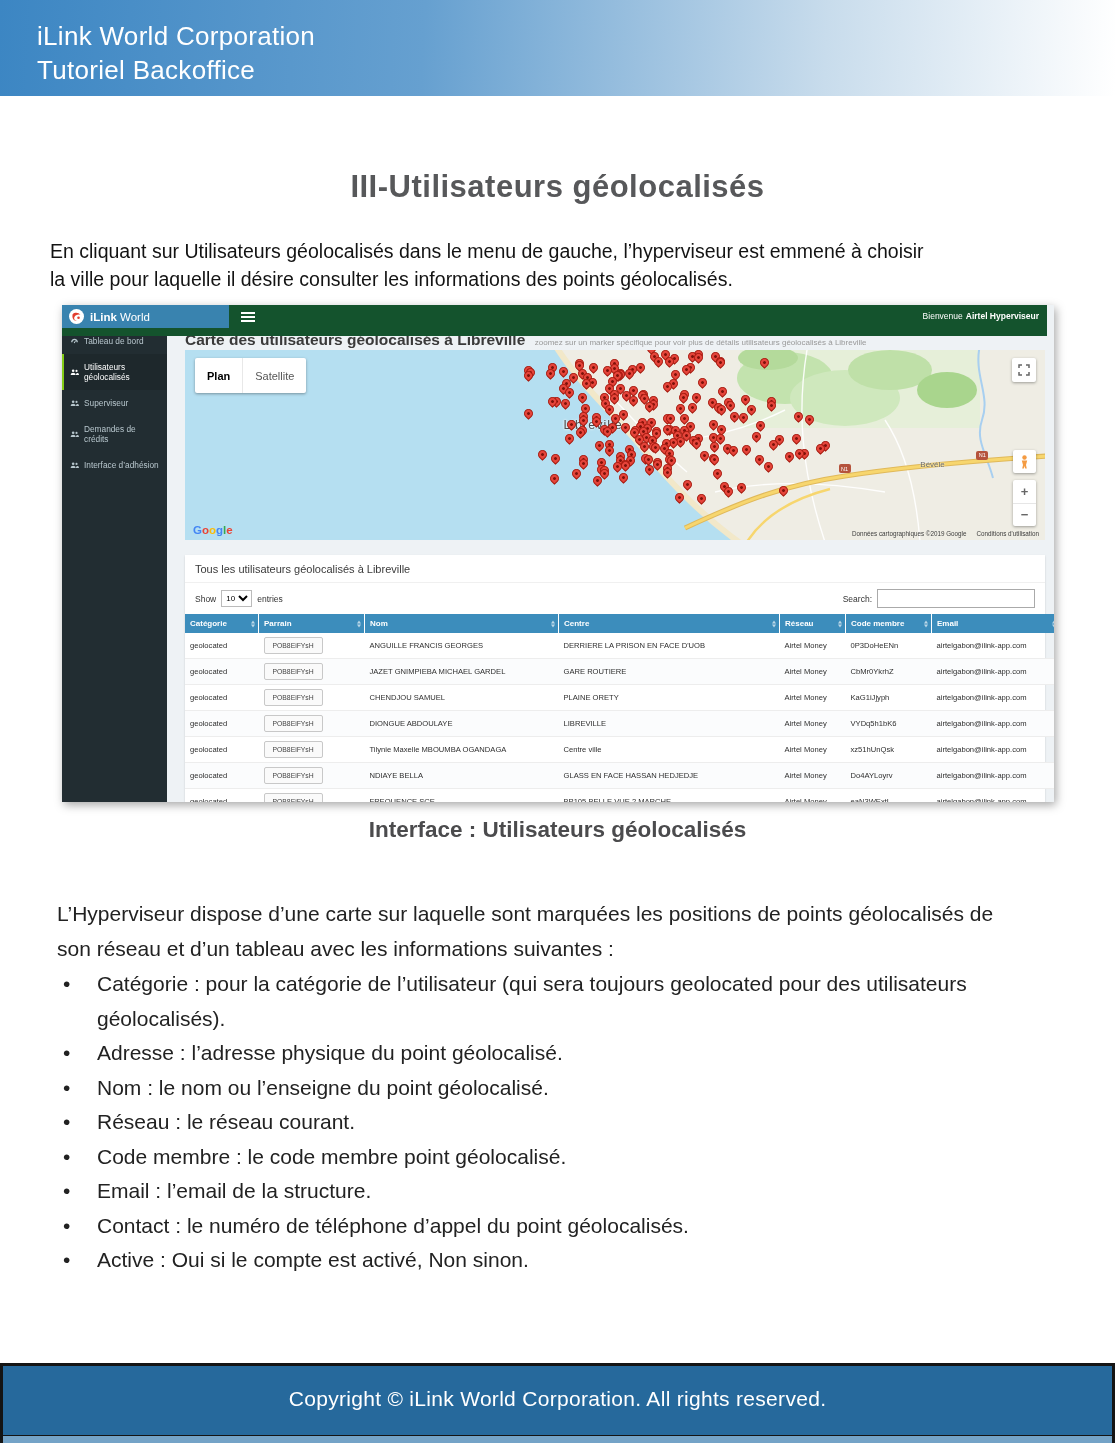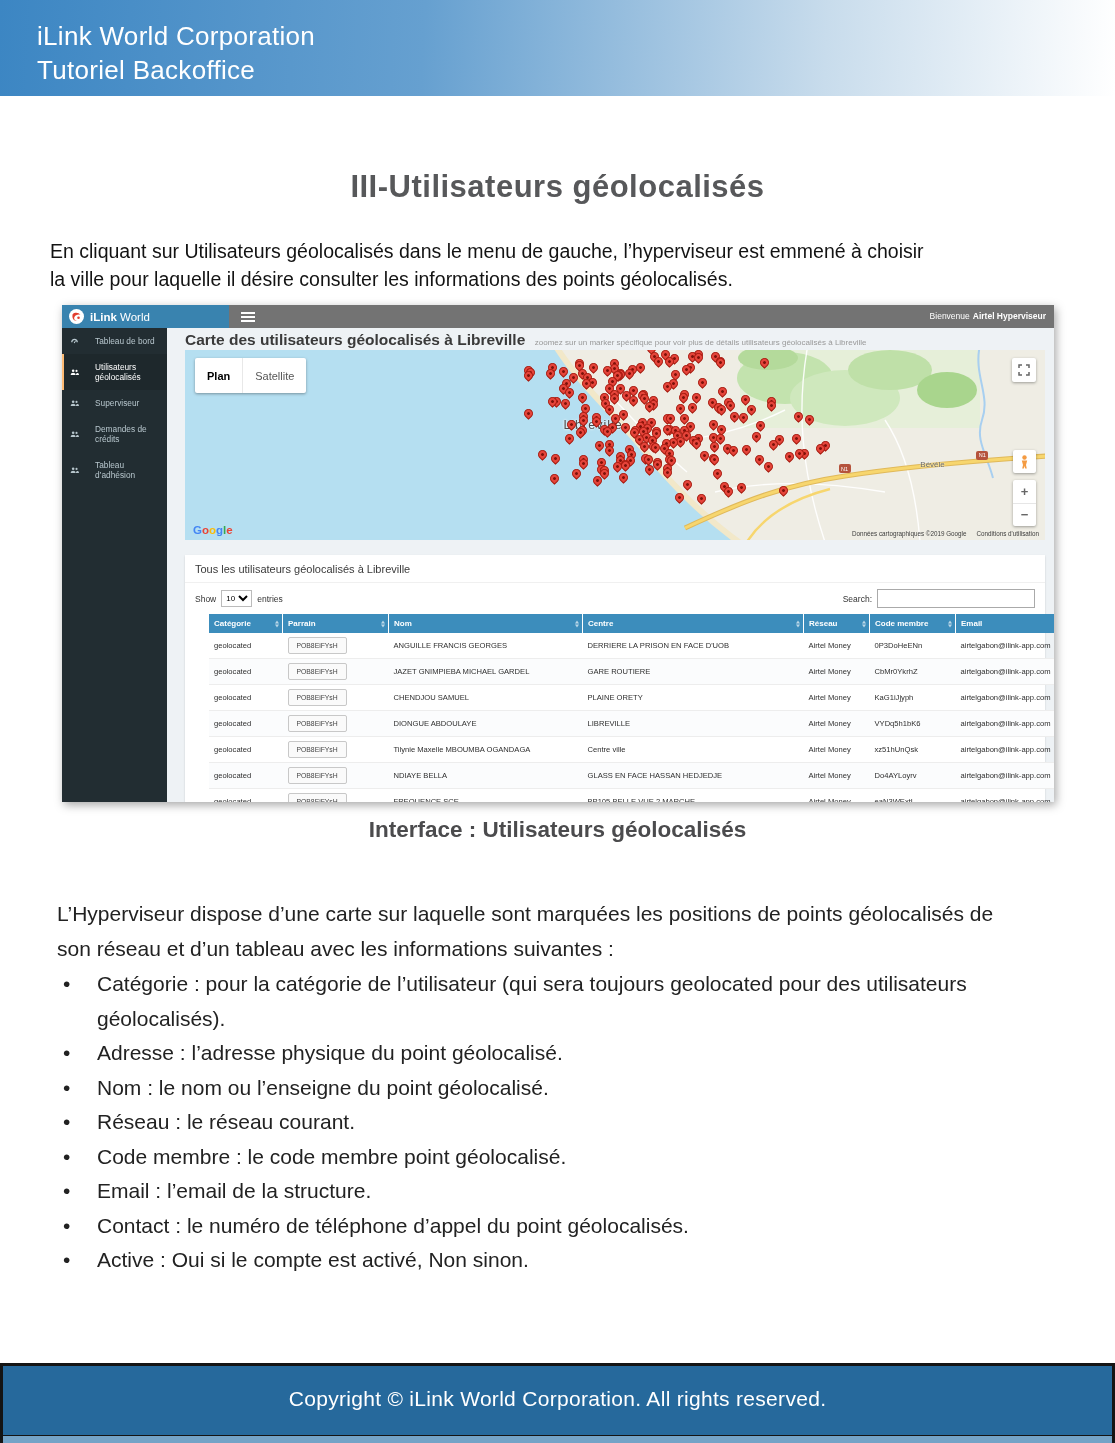--- a/index.html
+++ b/index.html
@@ -13,35 +13,35 @@
   .doc-header .l2{position:absolute;left:37px;top:55px;font-size:26px;letter-spacing:.3px;}
 
   .doc-title{position:absolute;left:0;top:169px;width:100%;text-align:center;
     font-size:31px;font-weight:bold;color:#57585a;letter-spacing:.5px;}
   .doc-intro{position:absolute;left:50px;top:237px;width:1010px;font-size:19.5px;line-height:28px;
     color:#131313;white-space:pre-line;}
 
   
   .shot{position:absolute;left:62px;top:305px;width:992px;height:497px;background:#eef2f5;
     overflow:hidden;box-shadow:2px 3px 9px rgba(0,0,0,.35);}
-  .nav{position:absolute;top:0;left:0;right:0;height:23px;background:#737373;z-index:4;}
+  .nav{position:absolute;top:0;left:0;right:7px;height:31px;background:#14532d;z-index:4;}
   .brand{position:absolute;left:0;top:0;width:167px;height:23px;background:#3983af;display:flex;
     align-items:center;gap:6px;padding-left:7px;box-sizing:border-box;color:#fff;font-size:11.5px;}
   .logo-circle{width:15px;height:15px;border-radius:50%;background:#fff;flex:none;display:flex;
     align-items:center;justify-content:center;overflow:hidden;}
   .logo-circle svg{width:13px;height:13px;}
   .burger{position:absolute;left:179px;top:5px;width:14px;height:12px;cursor:pointer;}
   .burger i{display:block;height:2px;background:#fff;margin:2px 0;}
   .welcome{position:absolute;right:8px;top:6px;color:#fff;font-size:8.5px;}
   .welcome b{margin-left:3px;}
 
   .sidebar{position:absolute;left:0;top:23px;width:105px;bottom:0;background:#222d32;z-index:3;}
-  .side-item{display:flex;align-items:center;gap:16px;padding:8px 6px;color:#b8c7ce;
+  .side-item{display:flex;align-items:center;gap:5px;padding:8px 6px;color:#b8c7ce;
     font-size:8.3px;cursor:pointer;border-left:2px solid transparent;}
-  .side-item.active{background:#1e282c;color:#fff;border-left:2px solid #fdba74;}
+  .side-item.active{background:#1e282c;color:#fff;border-left:2px solid #84cc16;}
   .side-item .sicon{width:9px;height:9px;flex:none;display:inline-flex;}
   .side-item svg{width:9px;height:9px;fill:currentColor;}
 
   .map-head{position:absolute;left:123px;top:26px;white-space:nowrap;}
   .map-head .t{font-size:15.5px;font-weight:bold;color:#3a3a3a;}
   .map-head .s{font-size:8px;color:#999;margin-left:5px;}
 
   
   .map{position:absolute;left:123px;top:45px;width:860px;height:190px;background:#b5dff1;overflow:hidden;}
   .map svg.bg{position:absolute;left:0;top:0;width:100%;height:100%;}
@@ -69,21 +69,21 @@
   .attrib{position:absolute;right:6px;bottom:3px;font-size:6.3px;color:#3c3c3c;z-index:5;}
   .attrib .terms{margin-left:10px;cursor:pointer;}
 
   
   .card{position:absolute;left:123px;top:250px;width:860px;background:#fff;box-shadow:0 1px 2px rgba(0,0,0,.15);}
   .card-h{padding:8px 10px 7px;font-size:11px;color:#3a3a3a;border-bottom:1px solid #f0f0f0;}
   .ctrl{display:flex;justify-content:space-between;align-items:center;padding:6px 10px;font-size:8.5px;color:#333;}
   .ctrl .left,.ctrl .right{display:flex;align-items:center;}
   .ctrl select{font-size:8px;height:17px;margin:0 5px;border:1px solid #bbb;background:#fff;}
   .ctrl input{width:152px;height:15px;border:1px solid #aaa;margin-left:5px;}
-  table{width:860px;border-collapse:collapse;table-layout:fixed;margin-left:24px;}
+  table{width:860px;border-collapse:collapse;table-layout:fixed;}
   thead th{background:#3c8dbc;color:#fff;font-size:8px;font-weight:bold;text-align:left;
     padding:5px 10px 5px 5px;position:relative;border-right:1px solid rgba(255,255,255,.18);cursor:pointer;
     overflow:hidden;white-space:nowrap;}
   .sort{position:absolute;right:3px;top:50%;transform:translateY(-50%);display:flex;flex-direction:column;gap:1px;opacity:.65;}
   .sort i{display:block;width:0;height:0;border-left:2.5px solid transparent;border-right:2.5px solid transparent;}
   .sort .u{border-bottom:3px solid #fff;}
   .sort .d{border-top:3px solid #fff;}
   tbody td{font-size:7.6px;color:#2e2e2e;padding:4px 5px;border-bottom:1px solid #ededed;
     overflow:hidden;white-space:nowrap;vertical-align:middle;line-height:10px;}
   tbody tr:nth-child(even){background:#fbfcfd;}
@@ -183,21 +183,21 @@
         </div>
         <div class="side-item">
           <span class="sicon">
             <svg viewBox="0 0 16 16">
               <circle cx="5.6" cy="4.8" r="2.3"></circle>
               <path d="M1.2 12.3c0-2.4 2-3.8 4.4-3.8s4.4 1.4 4.4 3.8z"></path>
               <circle cx="11.6" cy="5.2" r="1.9"></circle>
               <path d="M10.6 12.3c0-1.9 1-3.2 2.6-3.2 1.6 0 2.6 1.2 2.7 3.2z"></path>
             </svg>
           </span>
-          <span>Tableau d’adhésion</span>
+          <span>Interface d’adhésion</span>
         </div>
       </div>
   </div>
 
   <div class="map-head">
     <span class="t">Carte des utilisateurs géolocalisés à Libreville</span>
     <span class="s">zoomez sur un marker spécifique pour voir plus de détails utilisateurs géolocalisés à Libreville</span>
   </div>
 
   <div class="map">

